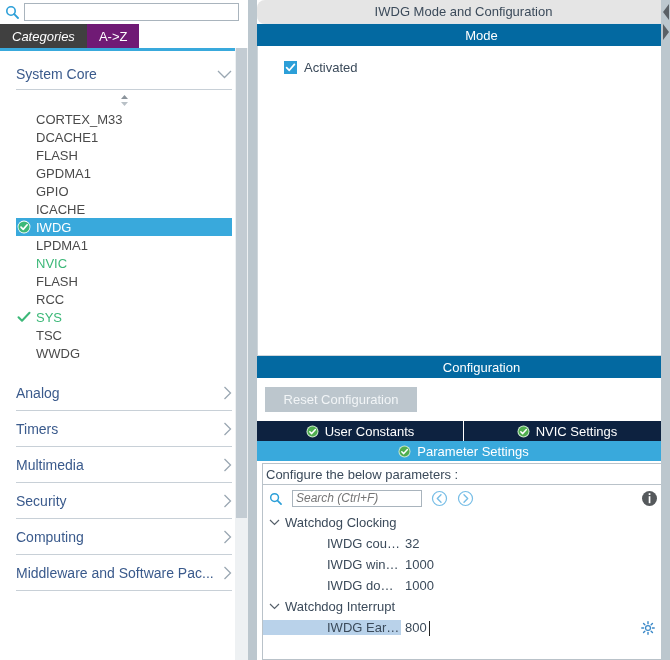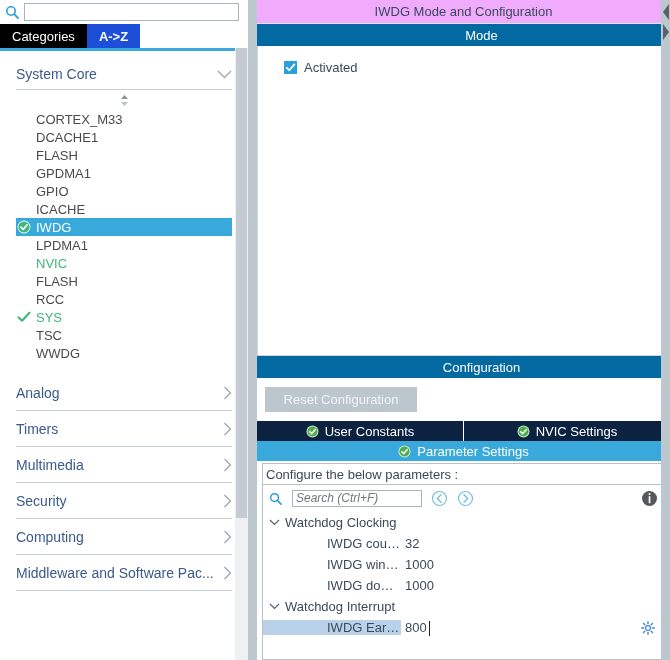--- a/index.html
+++ b/index.html
@@ -32,22 +32,22 @@
     font-family:"Liberation Sans", sans-serif;font-size:12px;color:#3b4a5a;
     padding:0 3px;
   }
   .tabs-row{
     height:24px;display:flex;align-items:stretch;background:#ffffff;position:relative;
   }
   .tab{
     display:flex;align-items:center;justify-content:center;
     font-size:13px;padding:0 12px;box-sizing:border-box;cursor:default;
   }
-  .tab.active{background:#000000;color:#ffffff;}
-  .tab.inactive{background:#1d4ed8;color:#ffffff;font-weight:bold;}
+  .tab.active{background:#404040;color:#ffffff;font-style:italic;}
+  .tab.inactive{background:#701a75;color:#ffffff;}
   .tabs-underline{height:3px;background:#39a9dc;width:100%;}
 
   .cat-scroll{flex:1 1 auto;position:relative;overflow:hidden;background:#ffffff;}
   .cat-header{
     display:flex;align-items:center;justify-content:space-between;
     height:30px;margin:8px 16px 0 16px;border-bottom:1px solid #c8d0d7;
     color:#3a5a8c;font-size:14px;
   }
   .chev{color:#9aa7b2;font-size:13px;line-height:1;}
   .chev svg{display:block;}
@@ -87,22 +87,23 @@
   
   .splitter{width:9px;background:#bcc7ce;height:660px;flex:0 0 auto;}
 
   
   .right-panel{
     width:413px;height:660px;box-sizing:border-box;position:relative;
     display:flex;flex-direction:column;background:#ffffff;
   }
   .rp-title{
     height:23px;display:flex;align-items:center;justify-content:center;
-    background:#f0abfc;color:#3b4a5a;font-size:13px;
+    background:#e5e5e5;color:#3b4a5a;font-size:13px;
     border-bottom:1px solid #dfe4e8;
+    border-radius:8px;
   }
   .band{
     height:22px;display:flex;align-items:center;justify-content:center;
     background:#0369a1;color:#ffffff;font-size:13px;padding-left:36px;
   }
   .mode-body{
     background:#ffffff;flex:0 0 auto;height:310px;box-sizing:border-box;
     border-left:1px solid #cfd6db;border-right:1px solid #cfd6db;border-bottom:1px solid #cfd6db;
     padding:14px 0 12px 26px;
   }

